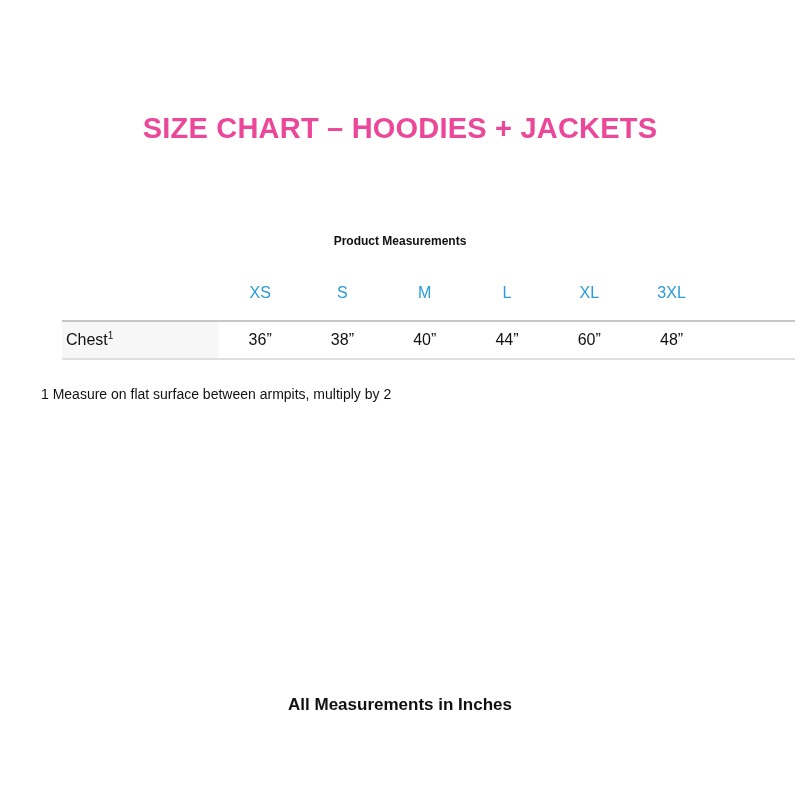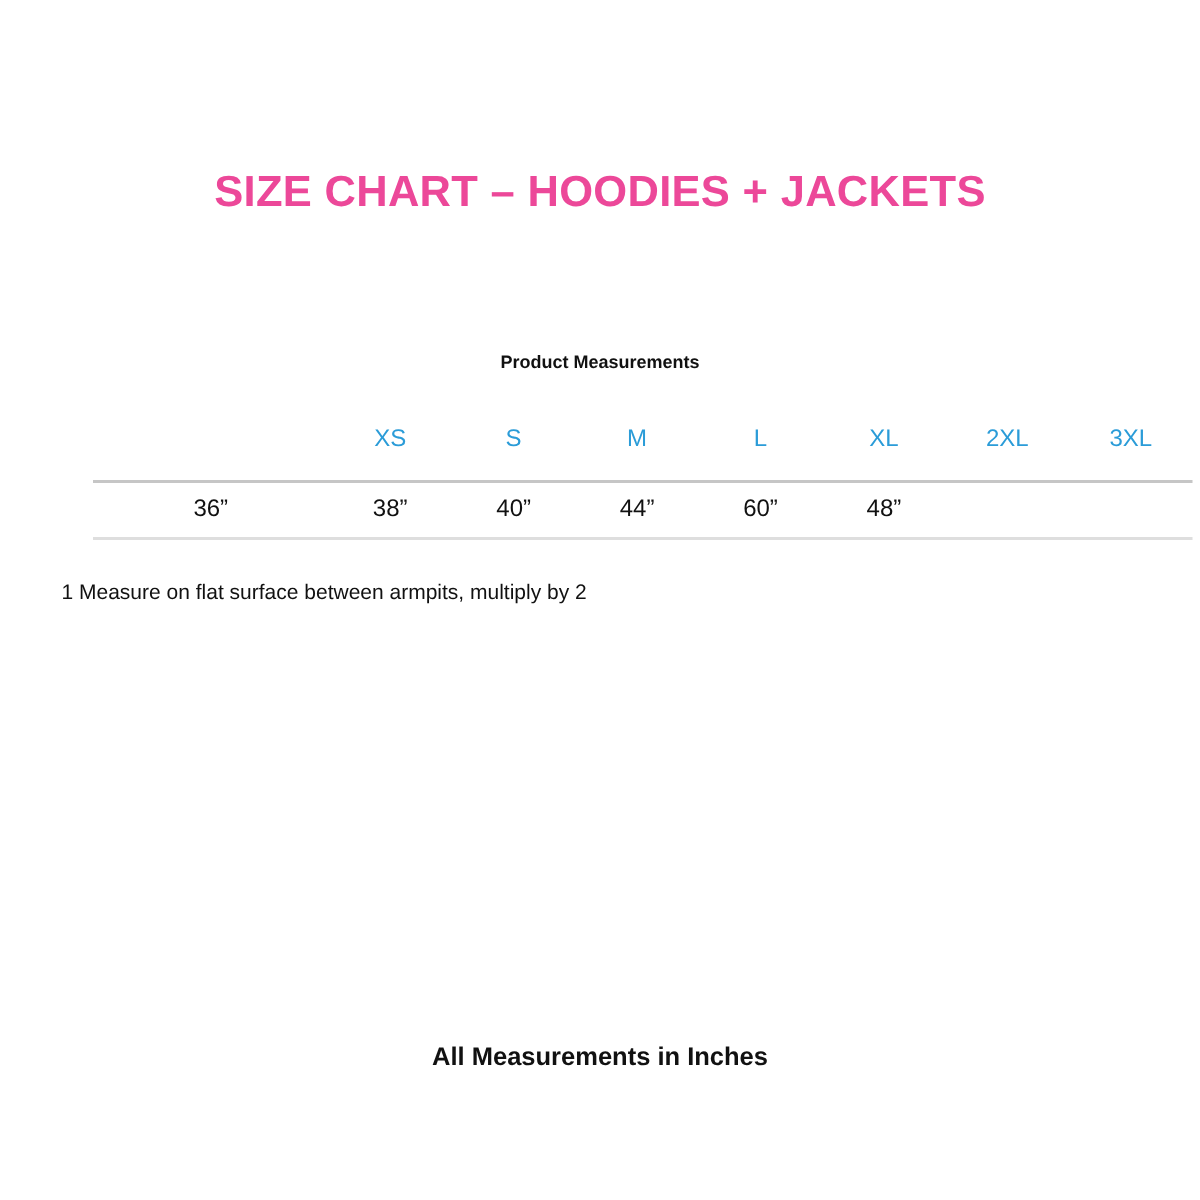--- a/index.html
+++ b/index.html
@@ -128,24 +128,24 @@
   <div class="section-heading">Product Measurements</div>
 
   <div class="size-table">
     <div class="thead">
       <div class="th label-col"></div>
       <div class="th size-th" style="color: rgb(43, 156, 216);">XS</div>
       <div class="th size-th" style="color: rgb(43, 156, 216);">S</div>
       <div class="th size-th" style="color: rgb(43, 156, 216);">M</div>
       <div class="th size-th" style="color: rgb(43, 156, 216);">L</div>
       <div class="th size-th" style="color: rgb(43, 156, 216);">XL</div>
-      <div class="th size-th" style="color: rgb(43, 156, 216);">2XL</div>
       <div class="th size-th" style="color: rgb(43, 156, 216);">3XL</div>
     </div>
     <div class="trow">
+      <div class="td label-col"><span>Chest</span><sup>1</sup></div>
       <div class="td">36”</div>
       <div class="td">38”</div>
       <div class="td">40”</div>
       <div class="td">44”</div>
       <div class="td">60”</div>
       <div class="td">48”</div>
     </div>
   </div>
 
   <div class="footnote">1 Measure on flat surface between armpits, multiply by 2</div>

